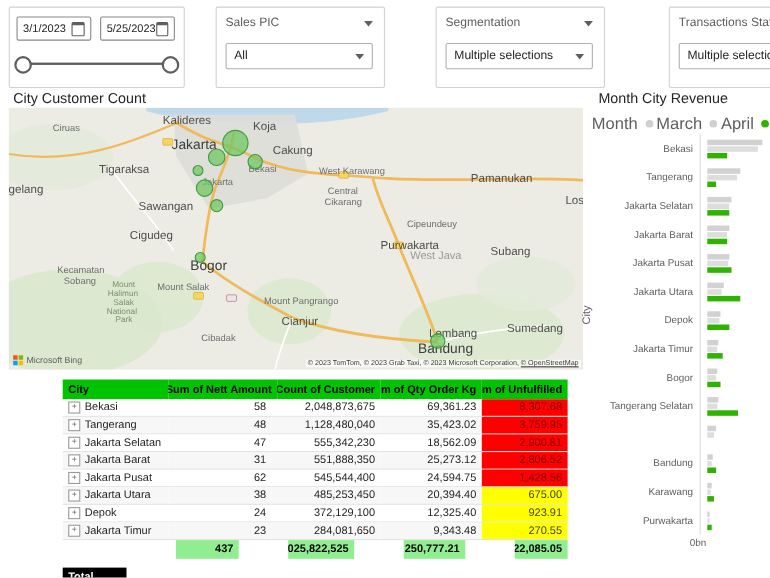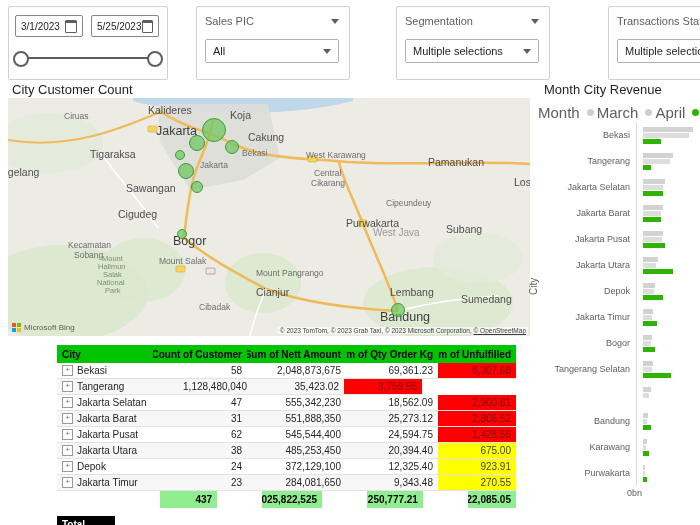--- a/index.html
+++ b/index.html
@@ -15,21 +15,21 @@
   .datebox{position:absolute;top:8px;height:22px;width:68px;border:1px solid #8a8886;border-radius:2px;background:#fff;
            display:flex;align-items:center;justify-content:space-between;padding:0 5px;font-size:10px;box-sizing:border-box;}
   .cal{width:10px;height:9px;border:1.5px solid #605e5c;border-top:3.5px solid #605e5c;border-radius:1.5px;}
   .track{position:absolute;left:8px;top:50px;width:142px;height:2px;background:#c8c6c4;}
   .track-active{position:absolute;left:14px;top:50px;width:128px;height:2px;background:#605e5c;}
   .handle{position:absolute;width:12px;height:12px;border-radius:50%;background:#fff;border:2px solid #605e5c;top:44px;box-sizing:content-box;}
   .vtitle{position:absolute;font-size:13px;color:#252423;}
   
   #map{position:absolute;left:8px;top:98px;width:522px;height:238px;overflow:hidden;background:#ECEBE4;}
   .mlab{position:absolute;white-space:nowrap;color:#5f5f5f;}
-  .mlab.s{font-size:8.5px;color:#6e6e6e;margin-left:16px;}
+  .mlab.s{font-size:8.5px;color:#6e6e6e;}
   .mlab.m{font-size:10.5px;color:#4e4e4e;}
   .mlab.l{font-size:12.5px;color:#3c3c3c;}
   .mlab.r{font-size:10px;color:#9a9a9a;}
   .mlab.p{font-size:7.5px;color:#7e8f72;}
   .bubble{position:absolute;border-radius:50%;background:rgba(108,198,96,.72);border:1.5px solid #3e9b3e;box-sizing:border-box;}
   #attribution{position:absolute;right:2px;bottom:2px;font-size:6.5px;color:#3b3b3b;background:rgba(255,255,255,.6);padding:0 2px;}
   #attribution a{color:#3b3b3b;}
   #bing{position:absolute;left:4px;bottom:4px;display:flex;align-items:center;gap:3px;font-size:8px;color:#5f5f5f;}
   .msq{display:grid;grid-template-columns:4px 4px;grid-template-rows:4px 4px;gap:1px;}
   .msq i{display:block;}
@@ -166,21 +166,21 @@
       <span class="mlab p" style="left: 90px; top: 164px;">Halimun</span>
       <span class="mlab p" style="left: 95px; top: 172px;">Salak</span>
       <span class="mlab p" style="left: 89px; top: 180px;">National</span>
       <span class="mlab p" style="left: 97px; top: 188px;">Park</span>
       <span class="mlab s" style="left: 135px; top: 158px;">Mount Salak</span>
       <span class="mlab l" style="left: 165px; top: 136px;">Bogor</span>
       <span class="mlab r" style="left: 365px; top: 129px;">West Java</span>
       <span class="mlab s" style="left: 232px; top: 170px;">Mount Pangrango</span>
       <span class="mlab m" style="left: 248px; top: 188px;">Cianjur</span>
       <span class="mlab s" style="left: 175px; top: 204px;">Cibadak</span>
-      <span class="mlab m" style="left: 382px; top: 188px;">Lembang</span>
+      <span class="mlab m" style="left: 382px; top: 199px;">Lembang</span>
       <span class="mlab l" style="left: 372px; top: 212px;">Bandung</span>
       <span class="mlab m" style="left: 453px; top: 195px;">Sumedang</span>
     </div>
   <div id="map-bubbles">
       <div class="bubble" style="left: 194px; top: 20px; height: 24px; width: 24px;"></div>
       <div class="bubble" style="left: 181px; top: 37px; height: 16px; width: 16px;"></div>
       <div class="bubble" style="left: 217px; top: 42px; height: 14px; width: 14px;"></div>
       <div class="bubble" style="left: 167px; top: 52px; height: 10px; width: 10px;"></div>
       <div class="bubble" style="left: 170px; top: 65px; height: 16px; width: 16px;"></div>
       <div class="bubble" style="left: 183px; top: 83px; height: 12px; width: 12px;"></div>
@@ -197,41 +197,42 @@
     <span>Microsoft Bing</span>
   </div>
   <div id="attribution">
     <span>© 2023 TomTom, © 2023 Grab Taxi, © 2023 Microsoft Corporation, </span><a href="#">© OpenStreetMap</a>
   </div>
 </div>
 
 <div id="table">
   <div class="thead">
     <div class="tc c1">City</div>
+    <div class="tc c3 num">Sum of Nett Amount</div>
     <div class="tc c2 num">Count of Customer</div>
-    <div class="tc c3 num">Sum of Nett Amount</div>
     <div class="tc c4 num">Sum of Qty Order Kg</div>
     <div class="tc c5 num">Sum of Unfulfilled</div>
   </div>
   <div id="table-rows">
       <div class="trow">
         <div class="tc c1">
           <span class="exp">+</span>
           <span>Bekasi</span>
         </div>
         <div class="tc c2 num">58</div>
         <div class="tc c3 num">2,048,873,675</div>
         <div class="tc c4 num">69,361.23</div>
         <div class="tc c5 num unf-red">8,307.68</div>
       </div>
       <div class="trow">
         <div class="tc c1">
           <span class="exp">+</span>
           <span>Tangerang</span>
         </div>
+        <div class="tc c2 num">48</div>
         <div class="tc c3 num">1,128,480,040</div>
         <div class="tc c4 num">35,423.02</div>
         <div class="tc c5 num unf-red">3,759.95</div>
       </div>
       <div class="trow">
         <div class="tc c1">
           <span class="exp">+</span>
           <span>Jakarta Selatan</span>
         </div>
         <div class="tc c2 num">47</div>

